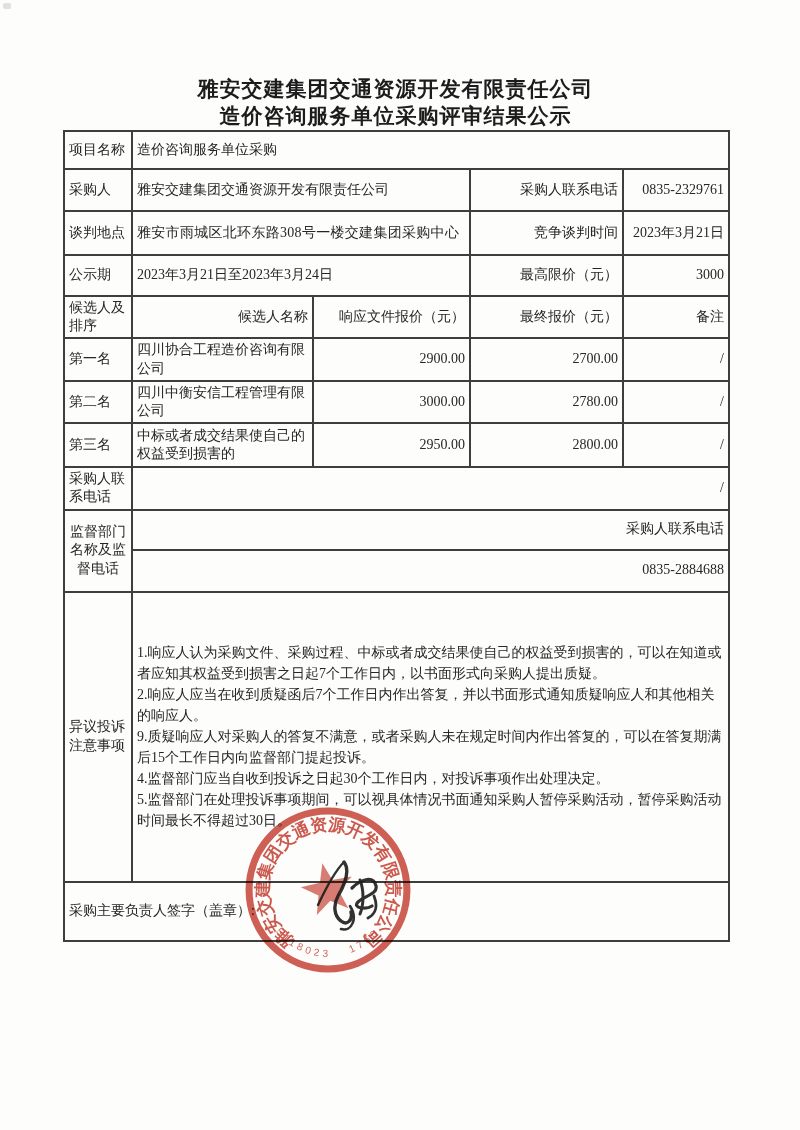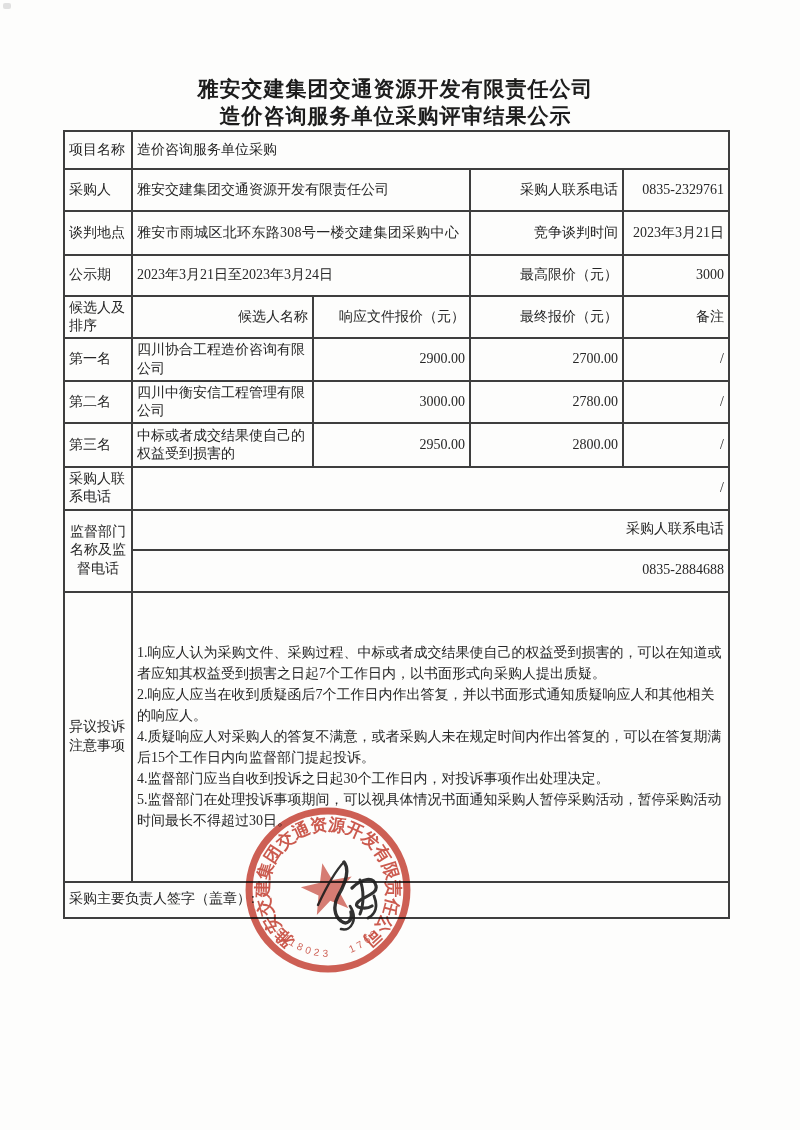--- a/index.html
+++ b/index.html
@@ -29,21 +29,21 @@
   td.lab{padding-left:3px;padding-right:2px;}
   td.lab-c{text-align:center;padding-left:1px;padding-right:1px;}
   td.val{padding-left:6px;}
   td.ctr{text-align:right;padding-left:1px;padding-right:1px;}
   td.addr{padding-left:6px;padding-right:16px;letter-spacing:.3px;}
   td.note{padding:6px 8px;line-height:21px;margin-left:44px;}
   td.note .item{text-align:left;}
   tr.r1{height:38px}tr.r2{height:42px}tr.r3{height:44px}tr.r4{height:41px}
   tr.r5{height:32px}tr.r6{height:42px}tr.r7{height:40px}tr.r8{height:44px}
   tr.r9{height:38px}tr.r10{height:40px}tr.r11{height:42px}tr.r12{height:290px}
-  tr.r13{height:36px}
+  tr.r13{height:59px}
   .seal{position:absolute;left:242px;top:804px;width:172px;height:172px;
     mix-blend-mode:multiply;opacity:.92;pointer-events:none;}
   .sigsvg{position:absolute;left:0;top:0;width:800px;height:1130px;pointer-events:none;}
 </style>
 </head>
 <body>
 
 <div class="artifact"></div>
 
 <div class="titles">
@@ -119,21 +119,21 @@
     <td class="ctr" colspan="4">采购人联系电话</td>
   </tr>
   <tr class="r11">
     <td class="ctr" colspan="4">0835-2884688</td>
   </tr>
   <tr class="r12">
     <td class="lab">异议投诉注意事项</td>
     <td class="note" colspan="4">
       <div class="item">1.响应人认为采购文件、采购过程、中标或者成交结果使自己的权益受到损害的，可以在知道或者应知其权益受到损害之日起7个工作日内，以书面形式向采购人提出质疑。</div>
       <div class="item">2.响应人应当在收到质疑函后7个工作日内作出答复，并以书面形式通知质疑响应人和其他相关的响应人。</div>
-      <div class="item">4.质疑响应人对采购人的答复不满意，或者采购人未在规定时间内作出答复的，可以在答复期满后15个工作日内向监督部门提起投诉。</div>
+      <div class="item">9.质疑响应人对采购人的答复不满意，或者采购人未在规定时间内作出答复的，可以在答复期满后15个工作日内向监督部门提起投诉。</div>
       <div class="item">4.监督部门应当自收到投诉之日起30个工作日内，对投诉事项作出处理决定。</div>
       <div class="item">5.监督部门在处理投诉事项期间，可以视具体情况书面通知采购人暂停采购活动，暂停采购活动时间最长不得超过30日。</div>
     </td>
   </tr>
   <tr class="r13">
     <td class="val" colspan="5">采购主要负责人签字（盖章）:</td>
   </tr>
 </tbody>
   </table>
 

